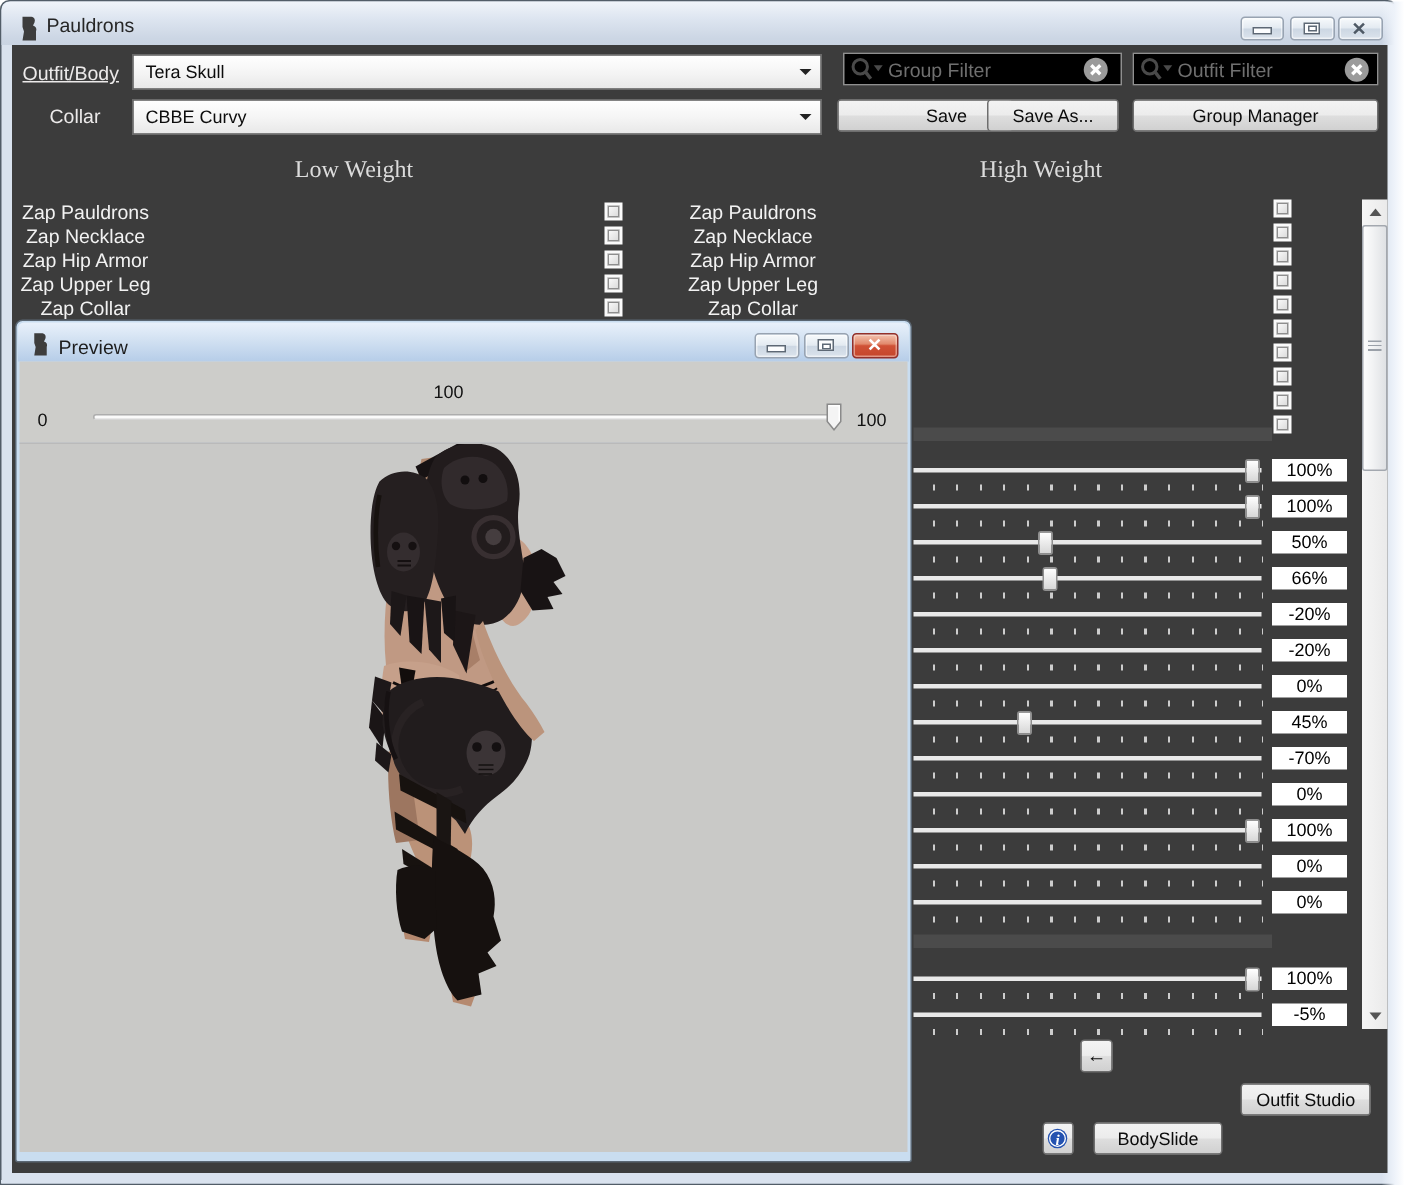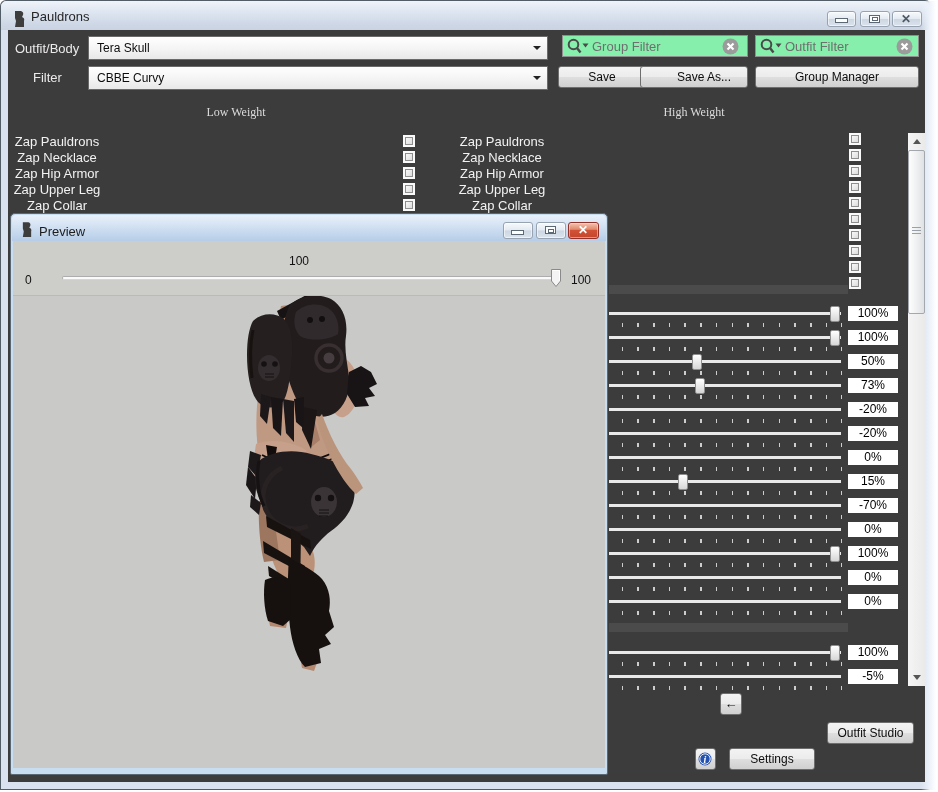--- a/index.html
+++ b/index.html
@@ -15,25 +15,25 @@
   #client{left:8px;top:30px;width:917px;height:752px;background:#3c3c3c;}
   
   .capbtn{border:1px solid #98a3b1;border-radius:3px;background:linear-gradient(#f7fafc,#e3eaf1 48%,#ccd7e3 52%,#dbe3ec);box-shadow:inset 0 0 0 1px rgba(255,255,255,0.55);}
   
   .lbl{color:#eceaea;font-size:13px;}
   .combo{background:linear-gradient(#ffffff,#f4f4f4 55%,#e8e8e8);border:1px solid #6a6a6a;}
   .combo span{position:absolute;left:8px;top:4px;font-size:12px;color:#0c0c0c;}
   .cararrow{width:0;height:0;border-left:4px solid transparent;border-right:4px solid transparent;border-top:4px solid #222;}
   .btn7{border:1px solid #6e6e6e;border-radius:3px;background:linear-gradient(#f3f3f3,#ececec 48%,#dedede 52%,#d0d0d0);
     font-size:12px;color:#0c0c0c;text-align:center;}
-  .sbox{background:#86efac;border:1px solid #8f8f8f;text-align:right;}
+  .sbox{background:#000000;border:1px solid #8f8f8f;text-align:right;}
   .sbox .ph{position:absolute;left:29px;top:3px;font-size:13px;color:#6f6f6f;}
   .checkbox{width:8px;height:8px;border:2px solid #fafafa;box-shadow:inset 0 0 0 1px #8e8e8e;background:linear-gradient(135deg,#fdfdfd,#d8d8d8);}
   .zlbl{width:110px;text-align:center;font-size:13px;color:#f2f2f2;}
-  .hdr{width:200px;text-align:center;font-family:"Liberation Serif",serif;font-size:12px;color:#dcdcdc;}
+  .hdr{width:200px;text-align:center;font-family:"Liberation Serif",serif;font-size:16px;color:#dcdcdc;}
   .track{height:3px;background:#e9e9e9;}
   .ticks{height:4px;background:repeating-linear-gradient(to right,#cdcdcd 0,#cdcdcd 1.5px,transparent 1.5px,transparent 15.7px);}
   .thumb{width:8px;height:14px;border:1px solid #8f8f8f;border-radius:2px;background:linear-gradient(#ffffff,#d6d6d6);}
   .pct{width:50px;height:15px;background:#ffffff;color:#000;font-size:12px;line-height:15px;text-align:center;}
   .catbar{width:239px;height:9px;background:#4b4b4b;}
 </style>
 </head>
 <body>
   <div class="abs" id="frame"></div>
   <div class="abs" id="titlebar"></div>
@@ -45,22 +45,22 @@
   </svg>
   <div class="abs" id="titletext">Pauldrons</div>
   <div class="abs capbtn" style="left:827px;top:11px;width:27px;height:14px;"></div>
   <div class="abs capbtn" style="left:860px;top:11px;width:28px;height:14px;"></div>
   <div class="abs capbtn" style="left:892px;top:11px;width:28px;height:14px;"></div>
   <div class="abs" style="left:835px;top:18px;width:11px;height:3px;border:1px solid #5d6875;background:#fcfdfe;"></div>
   <div class="abs" style="left:869px;top:15px;width:9px;height:6px;border:1px solid #5d6875;background:#fcfdfe;"></div>
   <div class="abs" style="left:872px;top:17px;width:4px;height:2px;border:1px solid #5d6875;background:#fff;"></div>
   <div class="abs" style="left:898px;top:13px;width:16px;height:12px;font-size:12px;font-weight:bold;color:#4e5965;text-align:center;line-height:12px;">✕</div>
 
-  <div class="abs lbl" style="left:15px;top:41px;">Outfit/Body</div>
-  <div class="abs lbl" style="left:33px;top:70px;">Filter</div>
+  <div class="abs lbl" style="left:15px;top:41px;text-decoration:underline;">Outfit/Body</div>
+  <div class="abs lbl" style="left:33px;top:70px;">Collar</div>
   <div class="abs combo" style="left:88px;top:36px;width:458px;height:22px;">
     <span>Tera Skull</span>
   </div>
   <div class="abs combo" style="left:88px;top:66px;width:458px;height:22px;">
     <span>CBBE Curvy</span>
   </div>
   <div class="abs cararrow" style="left:533px;top:46px;"></div>
   <div class="abs cararrow" style="left:533px;top:76px;"></div>
   <div class="abs sbox" style="left:562px;top:35px;width:184px;height:20px;">
     <span class="ph">Group Filter</span>
@@ -80,30 +80,30 @@
   </svg>
   <svg class="abs" style="left:722px;top:38px" width="17" height="17" viewBox="0 0 17 17">
     <circle cx="8.5" cy="8.5" r="8" fill="#9b9b9b"></circle>
     <path d="M5.5,5.5 L11.5,11.5 M11.5,5.5 L5.5,11.5" stroke="#ffffff" stroke-width="2.2"></path>
   </svg>
   <svg class="abs" style="left:896px;top:38px" width="17" height="17" viewBox="0 0 17 17">
     <circle cx="8.5" cy="8.5" r="8" fill="#9b9b9b"></circle>
     <path d="M5.5,5.5 L11.5,11.5 M11.5,5.5 L5.5,11.5" stroke="#ffffff" stroke-width="2.2"></path>
   </svg>
 
-  <div class="abs btn7" style="left:558px;top:66px;width:86px;height:20px;line-height:20px;">Save</div>
-  <div class="abs btn7" style="left:640px;top:66px;width:86px;height:20px;line-height:20px;padding-left:20px;">Save As...</div>
+  <div class="abs btn7" style="left:558px;top:66px;width:86px;height:20px;line-height:20px;padding-left:29px;">Save</div>
+  <div class="abs btn7" style="left:658px;top:66px;width:86px;height:20px;line-height:20px;">Save As...</div>
   <div class="abs btn7" style="left:755px;top:66px;width:162px;height:20px;line-height:20px;">Group Manager</div>
 
   <div class="abs hdr" style="left:136px;top:105px;">Low Weight</div>
   <div class="abs hdr" style="left:594px;top:105px;">High Weight</div>
 
   <div class="abs btn7" style="left:720px;top:693px;width:20px;height:20px;line-height:20px;font-size:13px;">←</div>
   <div class="abs btn7" style="left:695px;top:748px;width:19px;height:20px;"></div>
-  <div class="abs btn7" style="left:729px;top:748px;width:84px;height:20px;line-height:20px;">Settings</div>
+  <div class="abs btn7" style="left:729px;top:748px;width:84px;height:20px;line-height:20px;">BodySlide</div>
   <div class="abs btn7" style="left:827px;top:722px;width:85px;height:20px;line-height:20px;">Outfit Studio</div>
   <svg class="abs" style="left:698px;top:752px;" width="14" height="14" viewBox="0 0 14 14">
     <circle cx="7" cy="7" r="6.5" fill="#2452b0"></circle>
     <circle cx="7" cy="7" r="5.2" fill="none" stroke="#ffffff" stroke-width="0.9"></circle>
     <text x="7" y="11" font-family="Liberation Serif,serif" font-size="10" font-style="italic" font-weight="bold" fill="#ffffff" text-anchor="middle">i</text>
   </svg>
 
   <div class="abs zlbl" style="left:2px;top:134px;">Zap Pauldrons</div>
   <div class="abs checkbox" style="left:403px;top:135px;"></div>
   <div class="abs zlbl" style="left:447px;top:134px;">Zap Pauldrons</div>
@@ -140,34 +140,34 @@
   <div class="abs ticks" style="left:606px;top:347px;width:236px;"></div>
   <div class="abs thumb" style="left:830px;top:330px;"></div>
   <div class="abs pct" style="left:848px;top:330px;">100%</div>
   <div class="abs track" style="left:609px;top:360px;width:232px;"></div>
   <div class="abs ticks" style="left:606px;top:371px;width:236px;"></div>
   <div class="abs thumb" style="left:692px;top:354px;"></div>
   <div class="abs pct" style="left:848px;top:354px;">50%</div>
   <div class="abs track" style="left:609px;top:384px;width:232px;"></div>
   <div class="abs ticks" style="left:606px;top:395px;width:236px;"></div>
   <div class="abs thumb" style="left:695px;top:378px;"></div>
-  <div class="abs pct" style="left:848px;top:378px;">73%</div>
+  <div class="abs pct" style="left:848px;top:378px;">66%</div>
   <div class="abs track" style="left:609px;top:408px;width:232px;"></div>
   <div class="abs ticks" style="left:606px;top:419px;width:236px;"></div>
   <div class="abs pct" style="left:848px;top:402px;">-20%</div>
   <div class="abs track" style="left:609px;top:432px;width:232px;"></div>
   <div class="abs ticks" style="left:606px;top:443px;width:236px;"></div>
   <div class="abs pct" style="left:848px;top:426px;">-20%</div>
   <div class="abs track" style="left:609px;top:456px;width:232px;"></div>
   <div class="abs ticks" style="left:606px;top:467px;width:236px;"></div>
   <div class="abs pct" style="left:848px;top:450px;">0%</div>
   <div class="abs track" style="left:609px;top:480px;width:232px;"></div>
   <div class="abs ticks" style="left:606px;top:491px;width:236px;"></div>
   <div class="abs thumb" style="left:678px;top:474px;"></div>
-  <div class="abs pct" style="left:848px;top:474px;">15%</div>
+  <div class="abs pct" style="left:848px;top:474px;">45%</div>
   <div class="abs track" style="left:609px;top:504px;width:232px;"></div>
   <div class="abs ticks" style="left:606px;top:515px;width:236px;"></div>
   <div class="abs pct" style="left:848px;top:498px;">-70%</div>
   <div class="abs track" style="left:609px;top:528px;width:232px;"></div>
   <div class="abs ticks" style="left:606px;top:539px;width:236px;"></div>
   <div class="abs pct" style="left:848px;top:522px;">0%</div>
   <div class="abs track" style="left:609px;top:552px;width:232px;"></div>
   <div class="abs ticks" style="left:606px;top:563px;width:236px;"></div>
   <div class="abs thumb" style="left:830px;top:546px;"></div>
   <div class="abs pct" style="left:848px;top:546px;">100%</div>

